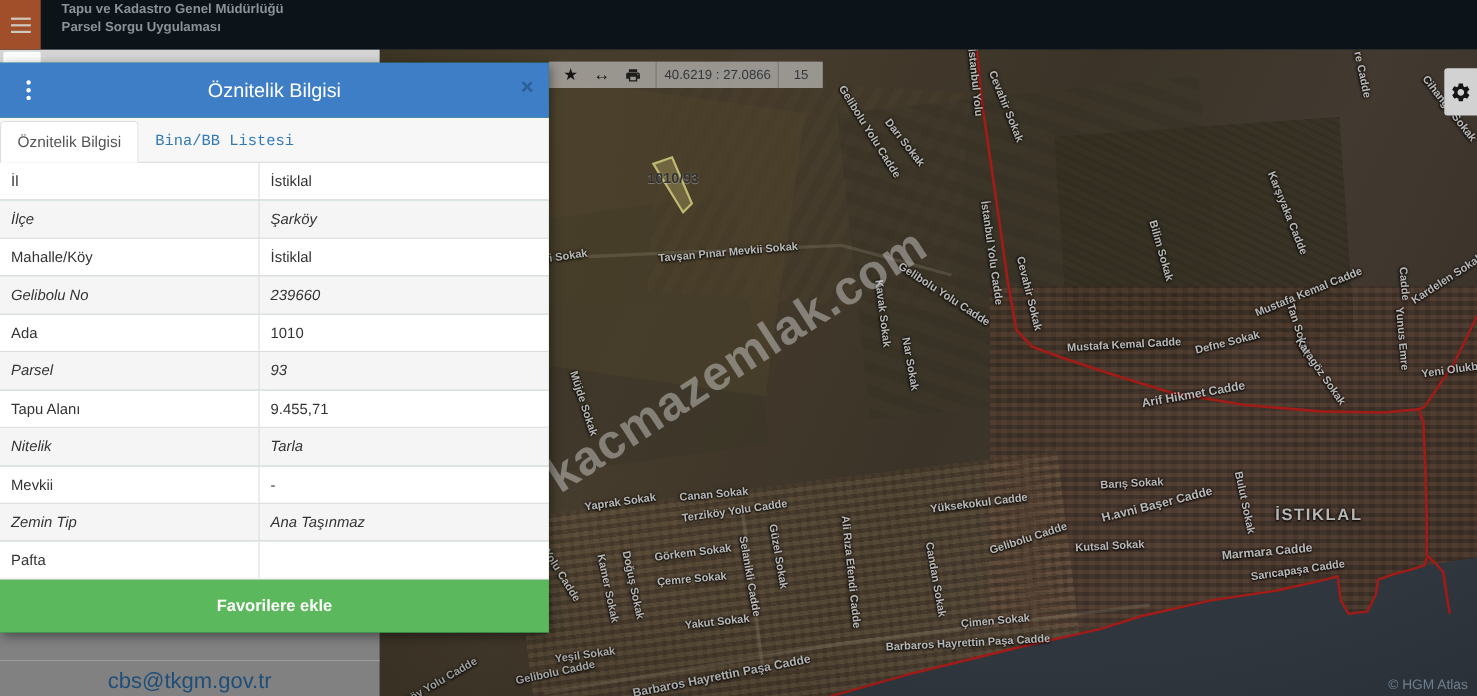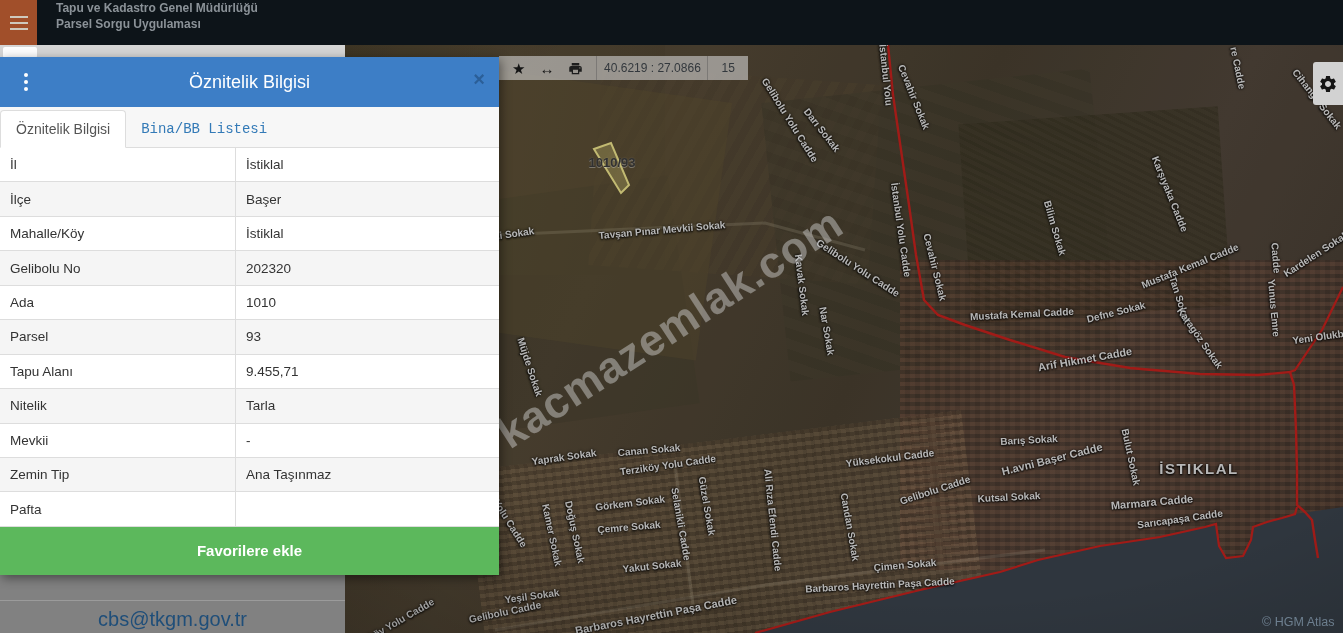--- a/index.html
+++ b/index.html
@@ -83,21 +83,21 @@
   .m-title{flex:1;text-align:center;color:#fff;font-size:18px;}
   .m-close{position:absolute;right:14px;top:12px;font-size:20px;font-weight:700;
            color:#2b5f98;cursor:pointer;line-height:1;}
   .tabs{height:41px;background:#f7f7f7;border-bottom:1px solid #ddd;display:flex;align-items:flex-end;
         padding-left:0;box-sizing:border-box;}
   .tab{padding:10px 15px;font-size:14px;cursor:pointer;box-sizing:border-box;}
   .tab.active{background:#fff;border:1px solid #ddd;border-bottom-color:#fff;margin-bottom:-1px;
               border-radius:4px 4px 0 0;color:#555;}
   .tab.link{color:var(--tab-link,#337ab7);font-family:Liberation Mono, monospace;}
   .t-row{display:flex;height:34.45px;border-bottom:1px solid #ddd;box-sizing:border-box;background:#fff;}
-  .t-row.alt{background:#f5f5f5;}
+  .t-row.alt{background:#f5f5f5;font-style:italic;}
   .t-cell{display:flex;align-items:center;font-size:13.5px;color:#333;box-sizing:border-box;}
   .t-label{width:236px;border-right:1px solid #ddd;padding-left:10px;}
   .t-value{flex:1;padding-left:10px;}
   .fav-btn{display:block;width:100%;height:48px;border:none;background:var(--green,#5cb85c);
            color:#fff;font-size:15px;font-weight:700;cursor:pointer;font-family:"Liberation Sans",sans-serif;}
 </style>
 </head>
 <body>
 
 <div class="app">
@@ -246,29 +246,29 @@
       <div class="tab active">Öznitelik Bilgisi</div>
       <div class="tab link">Bina/BB Listesi</div>
     </div>
     <div>
         <div class="t-row">
           <div class="t-cell t-label">İl</div>
           <div class="t-cell t-value">İstiklal</div>
         </div>
         <div class="t-row alt">
           <div class="t-cell t-label">İlçe</div>
-          <div class="t-cell t-value">Başer</div>
+          <div class="t-cell t-value">Şarköy</div>
         </div>
         <div class="t-row">
           <div class="t-cell t-label">Mahalle/Köy</div>
           <div class="t-cell t-value">İstiklal</div>
         </div>
         <div class="t-row alt">
           <div class="t-cell t-label">Gelibolu No</div>
-          <div class="t-cell t-value">202320</div>
+          <div class="t-cell t-value">239660</div>
         </div>
         <div class="t-row">
           <div class="t-cell t-label">Ada</div>
           <div class="t-cell t-value">1010</div>
         </div>
         <div class="t-row alt">
           <div class="t-cell t-label">Parsel</div>
           <div class="t-cell t-value">93</div>
         </div>
         <div class="t-row">

